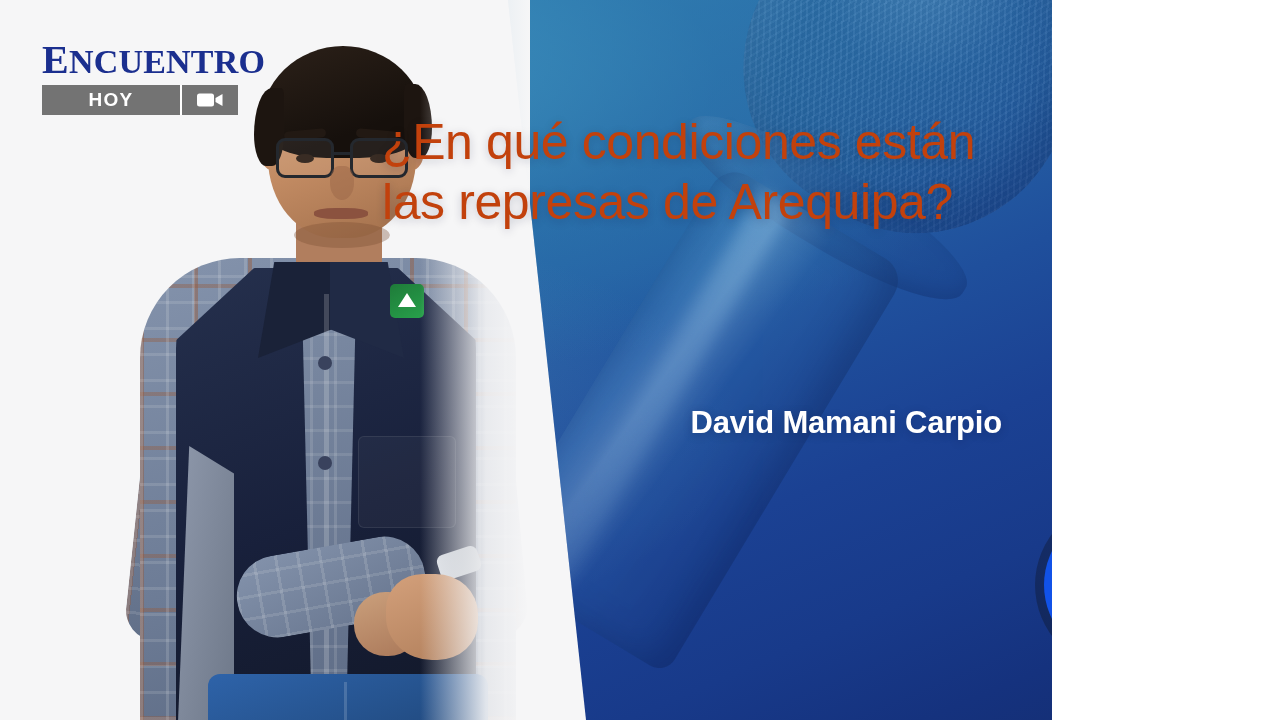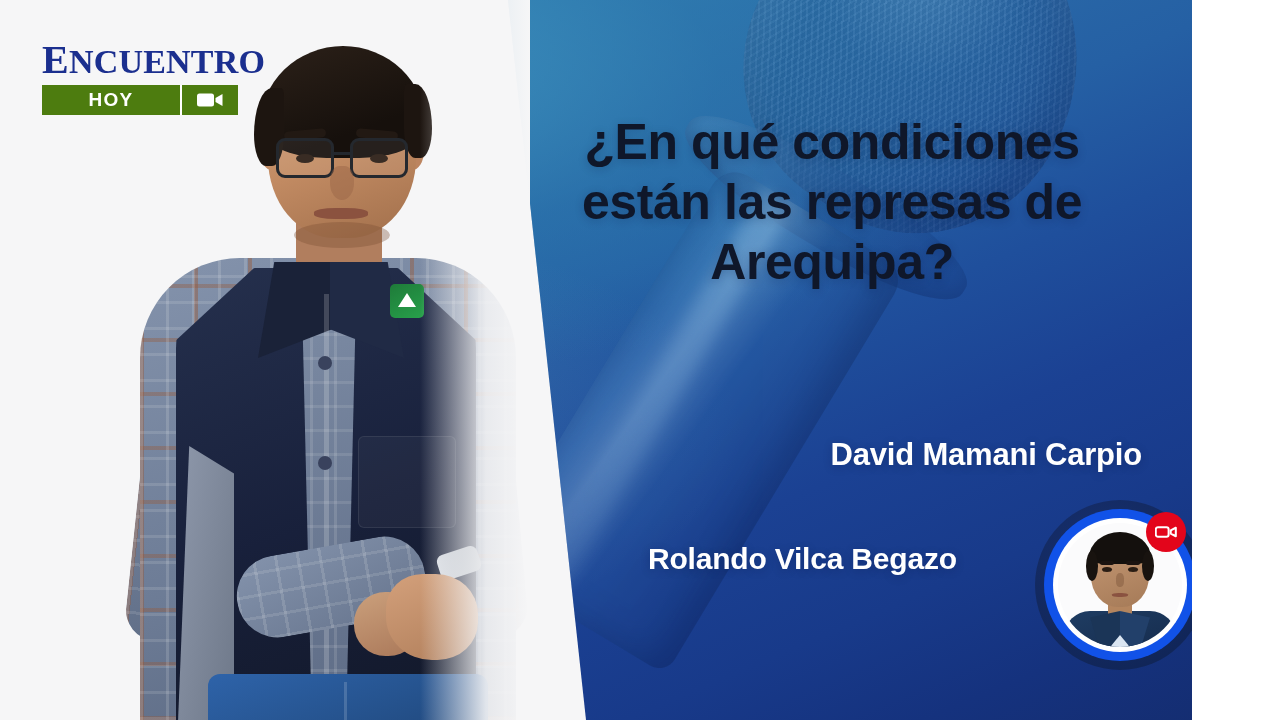--- a/index.html
+++ b/index.html
@@ -6,21 +6,21 @@
   html,body { width:1280px; height:720px; overflow:hidden; }
   body {
     font-family:"Liberation Sans", sans-serif;
     background:#fff;
     position:relative;
   }
 
   
   #card {
     position:absolute; inset:0;
-    width:1192px; height:720px;
+    width:1052px; height:720px;
     background:#f6f6f7;
     overflow:hidden;
   }
 
   
   .blue-panel {
     position:absolute;
     top:0; left:0; width:1280px; height:720px;
     clip-path: polygon(508px 0, 1280px 0, 1280px 720px, 586px 720px);
     background:
@@ -103,21 +103,21 @@
     color:#1b2f8f;
     font-size:34px;
     letter-spacing:.2px;
     line-height:1;
     white-space:nowrap;
   }
   .logo-word .cap { font-size:40px; }
   .logo-bar {
     margin-top:5px;
     height:30px; width:196px;
-    background:#4d7c0f;
+    background:#737373;
     display:flex; align-items:center;
   }
   .logo-hoy {
     flex:1; text-align:center;
     color:#fff; font-weight:700; font-size:19px;
     letter-spacing:1.2px;
     font-family:"Liberation Sans", sans-serif;
   }
   .logo-div { width:2px; height:30px; background:#fff; }
   .logo-cam { width:56px; display:flex; align-items:center; justify-content:center; }
@@ -281,30 +281,30 @@
   
   .person-fade {
     position:absolute; left:420px; top:0; width:110px; height:720px;
     background:linear-gradient(90deg, rgba(246,246,247,0) 0%, rgba(246,246,247,0.9) 60%, #f6f6f7 100%);
     pointer-events:none;
   }
 
   
   .headline {
     position:absolute; right:50px; top:112px; width:620px;
-    text-align:center;
-    color:#0f172a;
+    text-align:left;
+    color:#c2410c;
     font-size:50px;
-    font-weight:700;
+    font-weight:400;
     line-height:1.20;
     letter-spacing:-0.4px;
     text-shadow:0 2px 10px rgba(5,20,60,.22);
   }
 
-  .guest { position:absolute; right:50px; top:406px; width:760px; text-align:right;margin-top:32px; }
+  .guest { position:absolute; right:50px; top:406px; width:760px; text-align:right; }
   .guest-name {
     color:#fff; font-size:31px; font-weight:700; line-height:1.1;
     letter-spacing:-0.2px;
     text-shadow:0 2px 8px rgba(5,20,60,.25);
   }
   .guest-role {
     color:#fff; font-size:17.5px; font-weight:700; margin-top:7px;
     letter-spacing:-0.1px;
     text-shadow:0 2px 8px rgba(5,20,60,.25);
   }
@@ -432,21 +432,20 @@
     </div>
   </div>
 
   <div class="headline">¿En qué condiciones están las represas de Arequipa?</div>
 
   <div class="guest">
     <div class="guest-name">David Mamani Carpio</div>
   </div>
 
   <div class="interview">
-    <div class="interview-name">Rolando Vilca Begazo</div>
   </div>
 
   <div class="avatar-wrap">
     <div class="avatar-ring-outer"></div>
     <div class="avatar-ring-blue"></div>
     <div class="avatar-ring-white"></div>
     <div class="avatar-photo">
       <div class="a-body"></div>
       <div class="a-neck"></div>
       <div class="a-shirt"></div>

